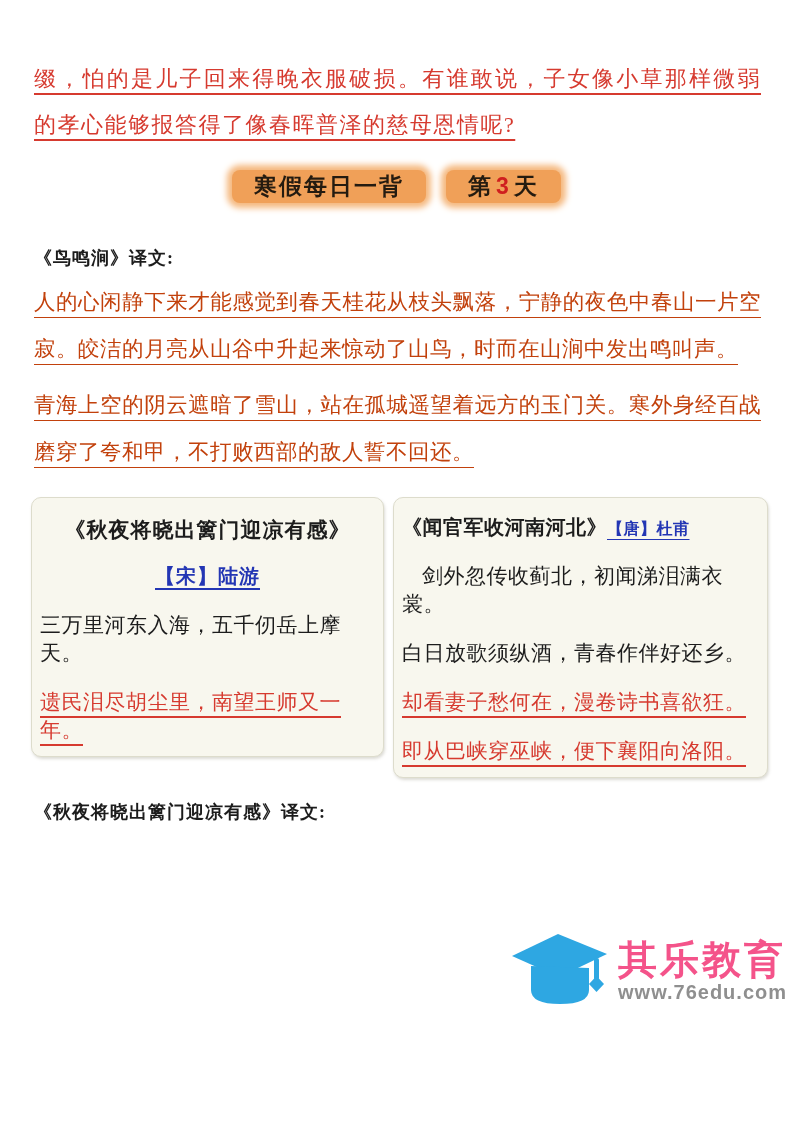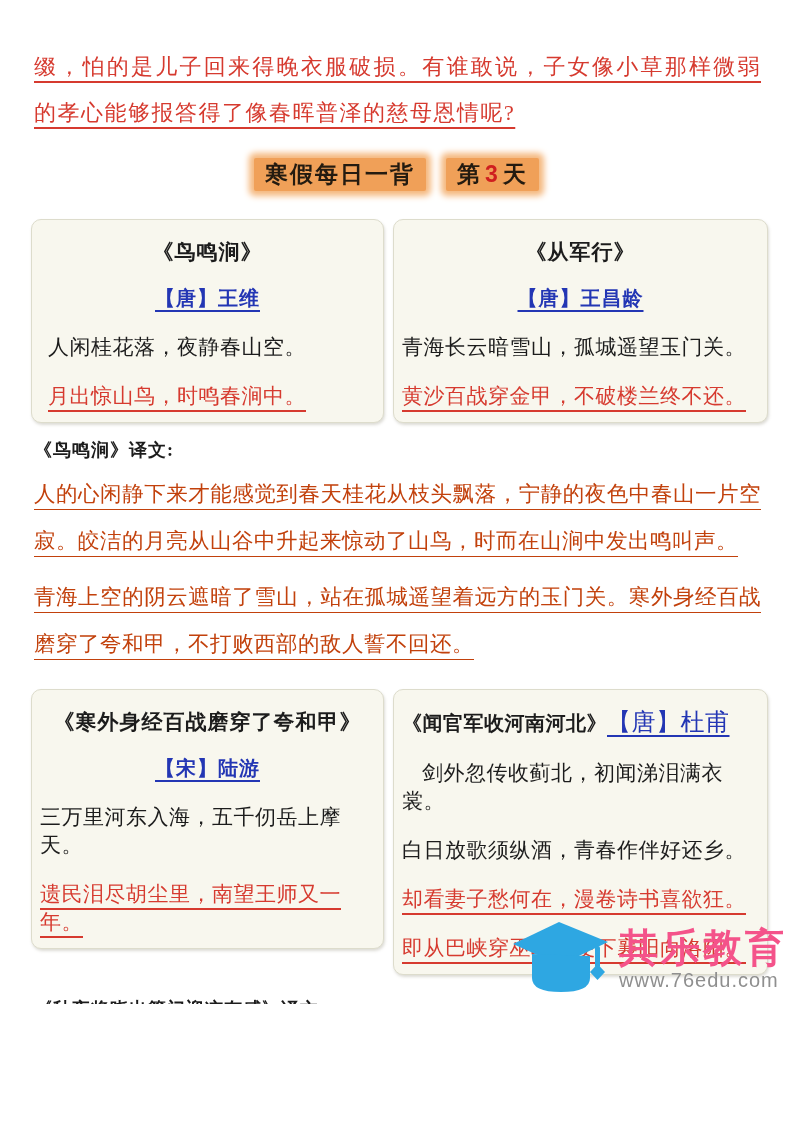--- a/index.html
+++ b/index.html
@@ -1,19 +1,19 @@
 <!DOCTYPE html>
 <html><head>
 <meta charset="utf-8">
 <style>
   html,body{margin:0;padding:0;background:#ffffff;}
   .page{
     position:relative;
     width:793px;height:1004px;
-    margin:0 auto;
+    margin:12px auto;
     background:#ffffff;
     overflow:hidden;
     font-family:"Liberation Serif", serif;
     color:#1c1c1c;
   }
   
   .intro{
     margin:0;
     padding:44px 32px 0 34px;
     font-size:22px;
@@ -28,22 +28,22 @@
   
   .badge-row{
     text-align:center;
     margin-top:22px;
     height:40px;
   }
   .badge{
     display:inline-block;
     background:#f0a058;
     box-shadow:0 0 6px 5px #f5b87e;
-    border-radius:2px;
-    padding:1px 11px;
+    border-radius:8px;
+    padding:1px 22px;
     font-size:23px;
     font-weight:bold;
     color:#241b10;
     letter-spacing:2px;
   }
   .badge + .badge{margin-left:16px;}
   .day-num{color:#cf1f1f;padding:0 3px;font-family:"Liberation Sans",sans-serif;}
   
   .cards{
     display:flex;
@@ -74,22 +74,22 @@
     font-size:20px;
     font-weight:bold;
     color:#2336b4;
     letter-spacing:1px;
     margin:19px 0 0 0;
     text-decoration:underline;
     text-underline-offset:5px;
   }
   .card-author-inline{
     display:inline;
-    font-size:24px;
-    font-weight:normal;
+    font-size:16px;
+    font-weight:bold;
     color:#2336b4;
     text-decoration:underline;
     text-underline-offset:5px;
   }
   .title-row{
     font-size:20px;
     font-weight:bold;
     letter-spacing:.5px;
     margin:6px 0 0 2px;
   }
@@ -139,62 +139,50 @@
     font-family:"Liberation Sans",sans-serif;
     font-size:39px;
     font-weight:bold;
     color:#f4538a;
     letter-spacing:3px;
     line-height:40px;
   }
   .logo-url{
     font-family:"Liberation Sans",sans-serif;
     font-size:20px;
-    font-weight:normal;
+    font-weight:bold;
     color:#8f8f8f;
     letter-spacing:1px;
     line-height:24px;
   }
 </style>
 </head>
 <body>
 
 <div class="page">
 
   <p class="intro">缀，怕的是儿子回来得晚衣服破损。有谁敢说，子女像小草那样微弱的孝心能够报答得了像春晖普泽的慈母恩情呢?</p>
 
   <div class="badge-row">
     <span class="badge">寒假每日一背</span>
     <span class="badge"><span>第</span><span class="day-num">3</span><span>天</span></span>
   </div>
 
   <div class="cards">
-    <div class="card card-left">
-      <div class="card-title">《鸟鸣涧》</div>
-      <div class="card-author">【唐】王维</div>
-      <div class="poem-line">人闲桂花落，夜静春山空。</div>
-      <div class="poem-line red">月出惊山鸟，时鸣春涧中。</div>
-    </div>
-    <div class="card card-right">
-      <div class="card-title">《从军行》</div>
-      <div class="card-author">【唐】王昌龄</div>
-      <div class="poem-line">青海长云暗雪山，孤城遥望玉门关。</div>
-      <div class="poem-line red">黄沙百战穿金甲，不破楼兰终不还。</div>
-    </div>
   </div>
 
   <div class="trans-heading">《鸟鸣涧》译文:</div>
   <p class="trans-body">人的心闲静下来才能感觉到春天桂花从枝头飘落，宁静的夜色中春山一片空寂。皎洁的月亮从山谷中升起来惊动了山鸟，时而在山涧中发出鸣叫声。</p>
 
   <p class="trans-body">青海上空的阴云遮暗了雪山，站在孤城遥望着远方的玉门关。寒外身经百战磨穿了夸和甲，不打败西部的敌人誓不回还。</p>
 
 
   <div class="cards">
     <div class="card card-left">
-      <div class="card-title">《寒外身经百战磨穿了夸和甲》</div>
+      <div class="card-title">《秋夜将晓出篱门迎凉有感》</div>
       <div class="card-author">【宋】陆游</div>
       <div class="poem-line" style="margin-left:2px;">三万里河东入海，五千仞岳上摩天。</div>
       <div class="poem-line red" style="margin-left:2px;text-decoration:underline;">遗民泪尽胡尘里，南望王师又一年。</div>
     </div>
     <div class="card card-right">
       <div class="title-row"><span>《闻官军收河南河北》</span><span class="card-author-inline">【唐】杜甫</span></div>
       <div class="poem-line indent1">剑外忽传收蓟北，初闻涕泪满衣裳。</div>
       <div class="poem-line">白日放歌须纵酒，青春作伴好还乡。</div>
       <div class="poem-line red">却看妻子愁何在，漫卷诗书喜欲狂。</div>
       <div class="poem-line red">即从巴峡穿巫峡，便下襄阳向洛阳。</div>

